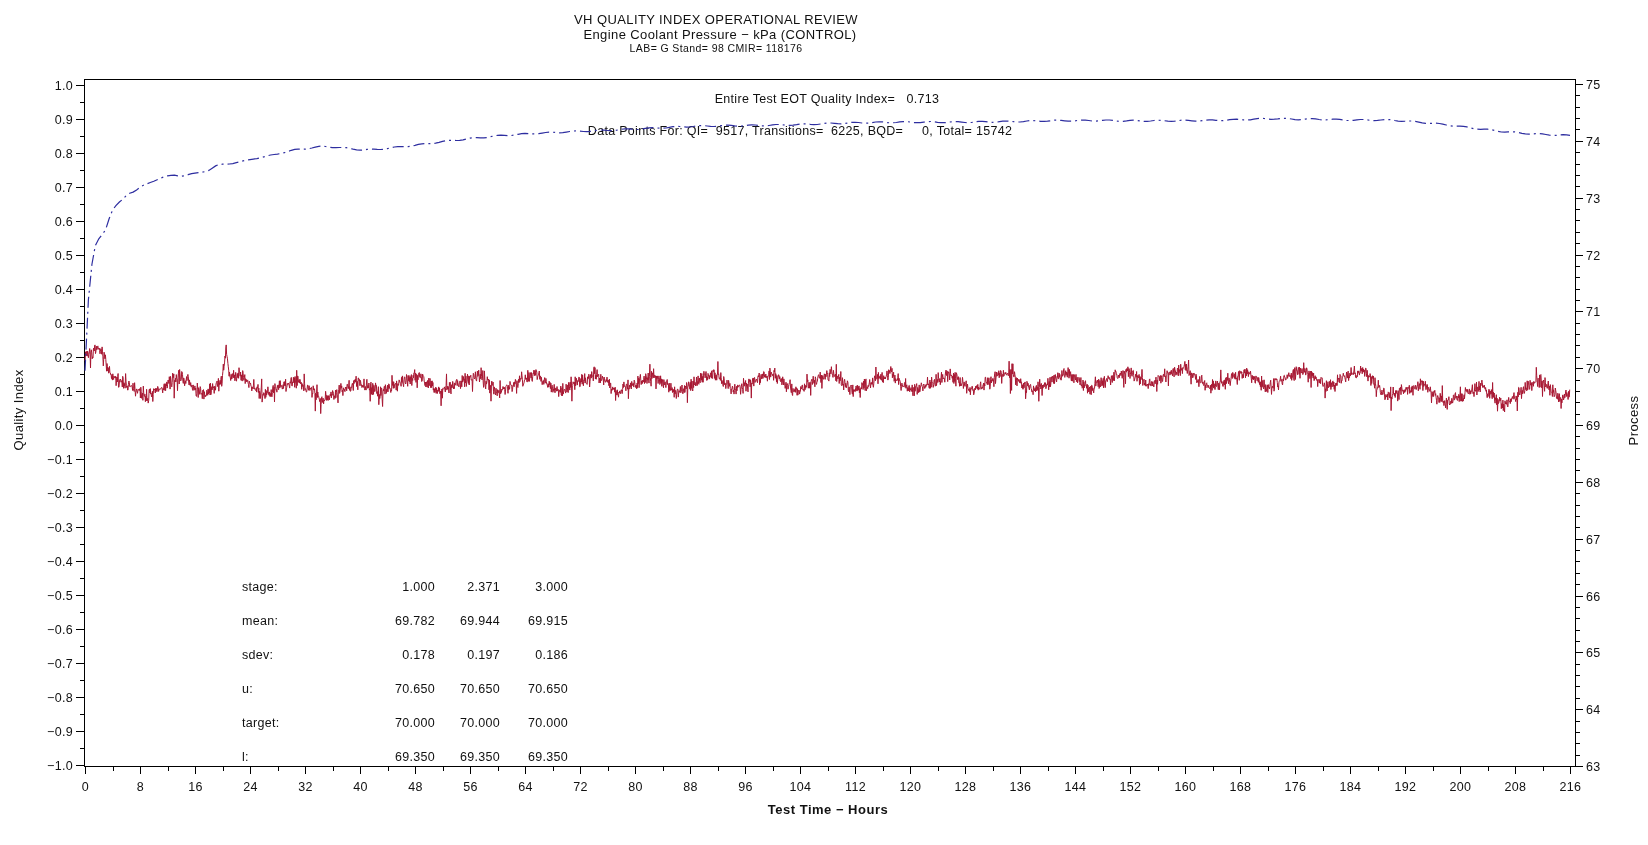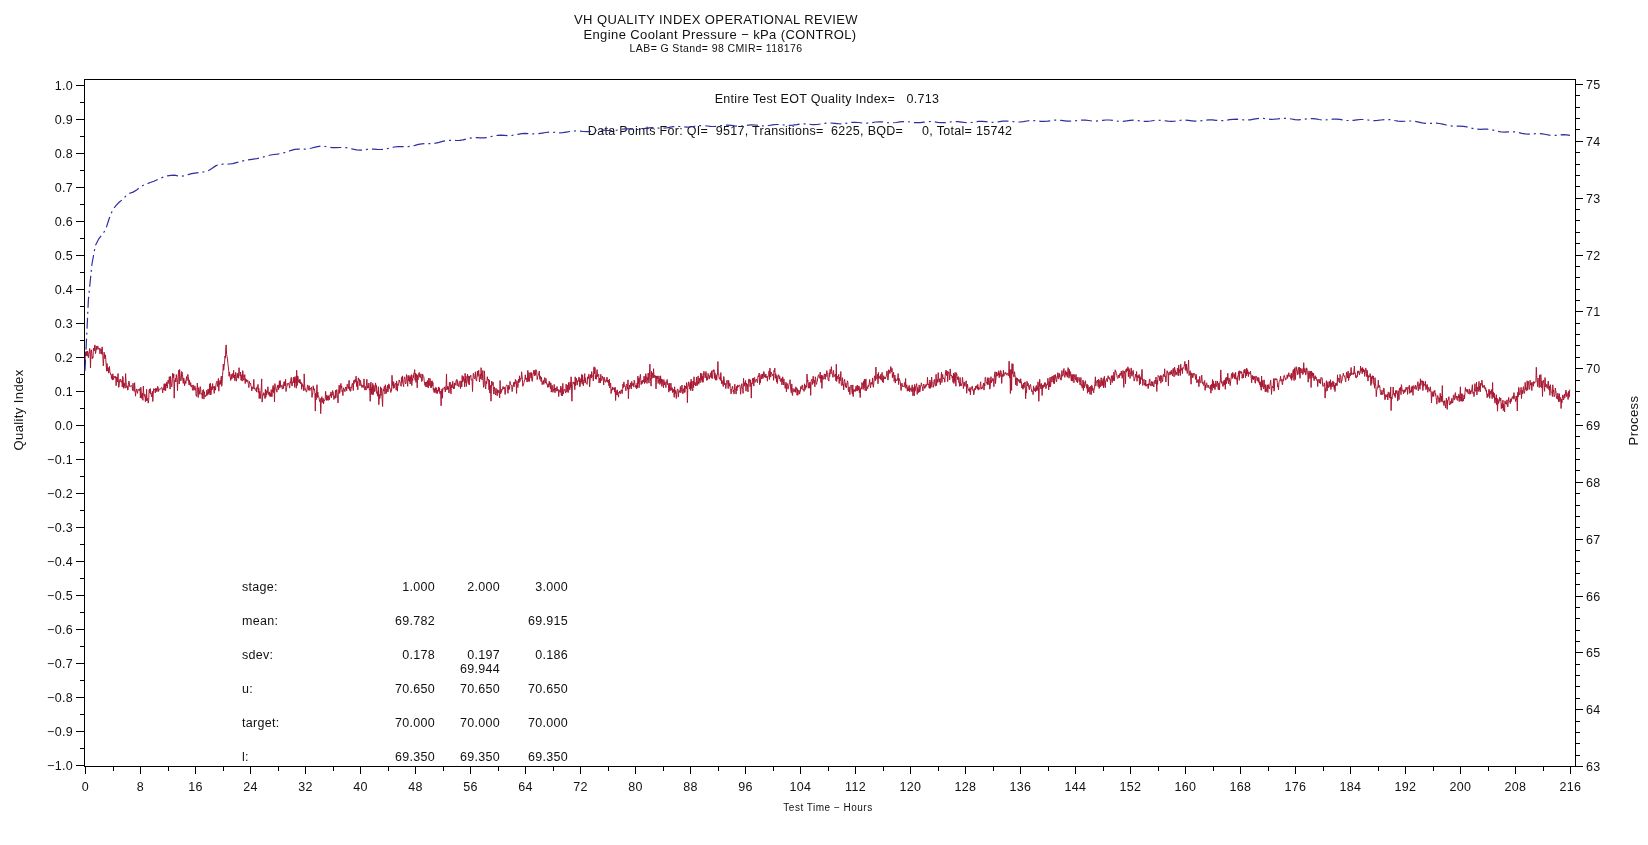--- a/index.html
+++ b/index.html
@@ -5,21 +5,21 @@
   html,body{margin:0;padding:0;background:#ffffff;}
   #page{position:relative;width:1648px;height:845px;background:#ffffff;overflow:hidden;
         font-family:"Liberation Sans","DejaVu Sans",sans-serif;color:#111;}
   .abs{position:absolute;}
   #titles{left:0;width:1432px;top:12px;text-align:center;letter-spacing:.4px;}
   .t1{font-size:13px;line-height:15px;}
   .t2{font-size:13px;line-height:15px;padding-left:8px;}
   .t3{font-size:10.5px;line-height:12px;}
   .annot{white-space:pre;font-size:12.5px;letter-spacing:.3px;transform:translateX(-50%);}
   .axis-title-v{font-size:13px;letter-spacing:.4px;transform:rotate(-90deg);transform-origin:center;white-space:nowrap;}
-  #x-axis-title{font-size:10px;letter-spacing:.5px;transform:translateX(-50%);white-space:nowrap;}
+  #x-axis-title{font-size:13px;letter-spacing:.5px;transform:translateX(-50%);white-space:nowrap;font-weight:bold;}
   .stat-row{position:absolute;left:0;width:1648px;height:14px;font-size:12.5px;letter-spacing:.3px;}
   .stat-label{position:absolute;left:230px;margin-left:12px;}
   .stat-val{position:absolute;width:72px;text-align:right;white-space:pre;}
   svg text{font-family:"Liberation Sans","DejaVu Sans",sans-serif;font-size:12.5px;fill:#111;letter-spacing:.3px;}
 </style>
 </head>
 <body>
 
 <div id="page">
 
@@ -33,27 +33,27 @@
   <div class="abs annot" style="left:800px;top:124px;">Data Points For: QI=  9517, Transitions=  6225, BQD=     0, Total= 15742</div>
 
   <div class="abs axis-title-v" style="left:-22px;top:403px;width:80px;text-align:center;">Quality Index</div>
   <div class="abs axis-title-v" style="left:1593px;top:413px;width:80px;text-align:center;">Process</div>
   <div class="abs" id="x-axis-title" style="left:828px;top:802px;">Test Time − Hours</div>
 
   <div class="abs" id="stats-table" style="left:0;top:0;">
       <div class="stat-row" style="top: 580px;">
         <span class="stat-label">stage:</span>
         <span class="stat-val" style="left: 363px;">1.000</span>
-        <span class="stat-val" style="left: 428px;">2.000</span>
+        <span class="stat-val" style="left: 428px;">2.371</span>
         <span class="stat-val" style="left: 496px;">3.000</span>
       </div>
       <div class="stat-row" style="top: 614px;">
         <span class="stat-label">mean:</span>
         <span class="stat-val" style="left: 363px;">69.782</span>
-        <span class="stat-val" style="left: 428px; margin-top: 48px;">69.944</span>
+        <span class="stat-val" style="left: 428px;">69.944</span>
         <span class="stat-val" style="left: 496px;">69.915</span>
       </div>
       <div class="stat-row" style="top: 648px;">
         <span class="stat-label">sdev:</span>
         <span class="stat-val" style="left: 363px;">0.178</span>
         <span class="stat-val" style="left: 428px;">0.197</span>
         <span class="stat-val" style="left: 496px;">0.186</span>
       </div>
       <div class="stat-row" style="top: 682px;">
         <span class="stat-label">u:</span>

